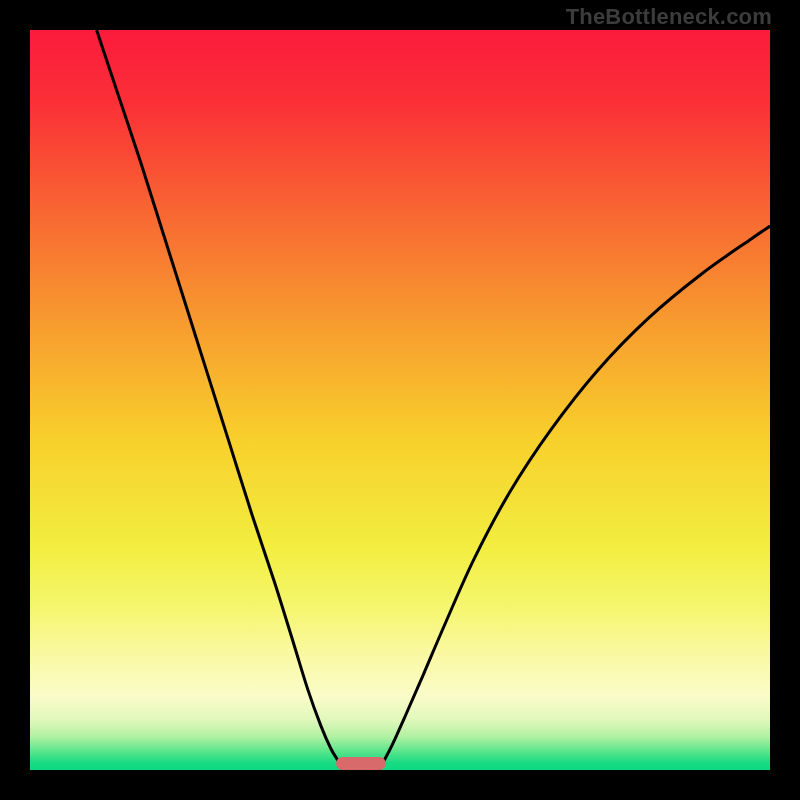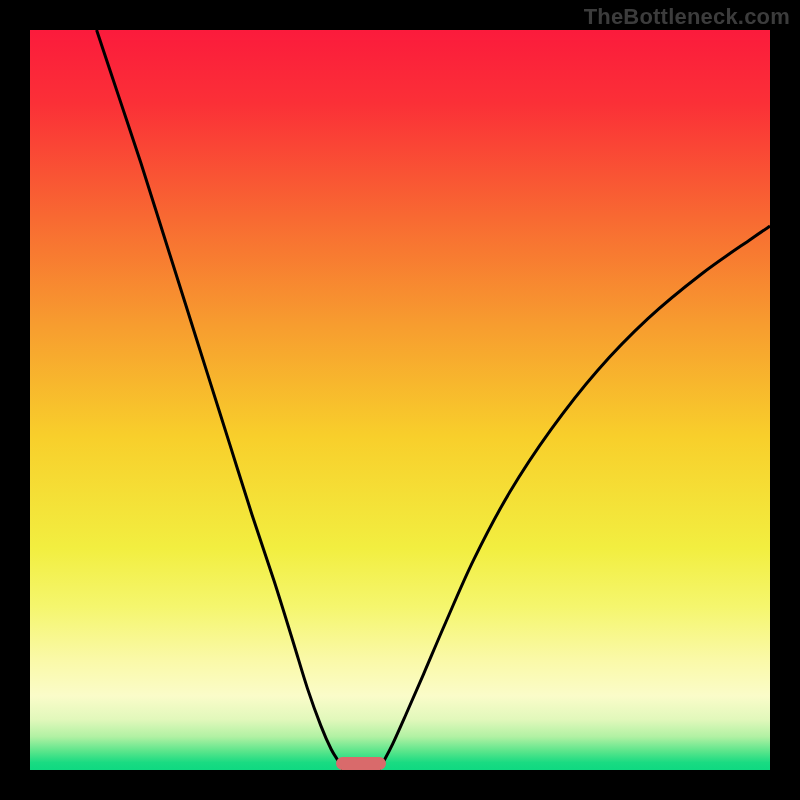--- a/index.html
+++ b/index.html
@@ -13,21 +13,21 @@
   .frame {
     width: 800px;
     height: 800px;
     background: #000;
     position: relative;
     box-sizing: border-box;
   }
   .watermark {
     position: absolute;
     top: 4px;
-    right: 10px;
+    right: 28px;
     color: #3c3c3c;
     font-size: 22px;
     font-weight: 600;
     letter-spacing: 0.2px;
     z-index: 10;
   }
   .plot-area {
     position: absolute;
     top: 30px;
     left: 30px;

